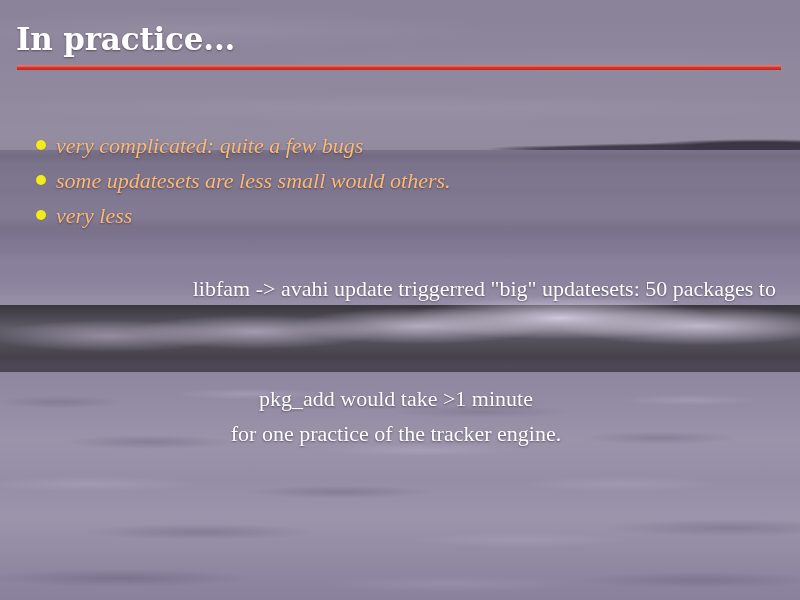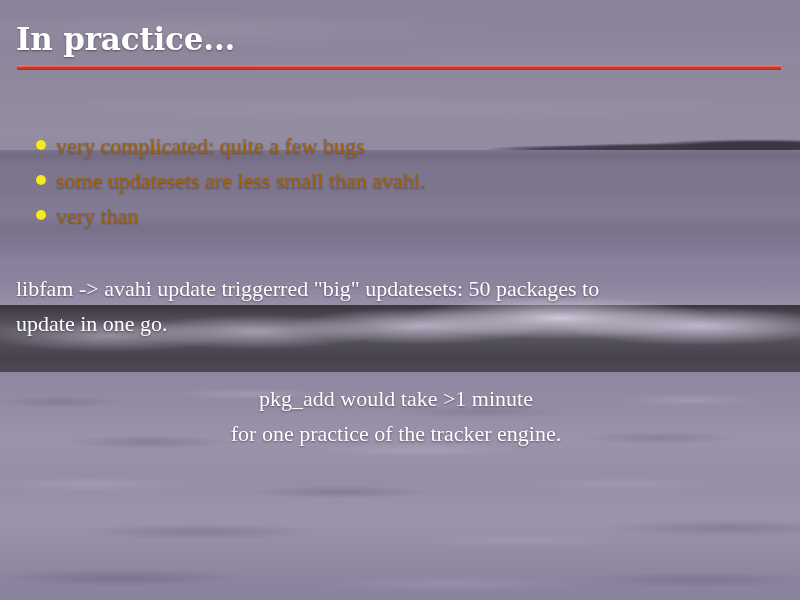--- a/index.html
+++ b/index.html
@@ -148,44 +148,45 @@
     margin: 0;
     padding: 0;
     list-style: none;
   }
   .bullet-item {
     position: relative;
     padding-left: 22px;
     height: 35px;
     line-height: 35px;
     font-size: 22px;
-    color: #a16207;
+    color: #fdba74;
     white-space: nowrap;
     text-shadow: 0 1px 2px rgba(45,38,58,.60);
+    font-style: italic;
   }
   .bullet-dot {
     position: absolute;
     left: 2px;
     top: 12px;
     width: 10px;
     height: 10px;
     border-radius: 50%;
     background: #f2eb1d;
     box-shadow: 0 0 1px rgba(120,112,30,.8);
   }
 
   .para {
     position: absolute;
     left: 16px;
     font-size: 22px;
     line-height: 35px;
     color: #ffffff;
     text-shadow: 0 1px 2px rgba(45,38,58,.60);
   }
-  .para-1 { top: 271px; width: 760px; }
+  .para-1 { top: 271px; width: 760px; text-align: right; }
   .para-2 { top: 381px; width: 760px; text-align: center; }
   .para-line { display: block; white-space: nowrap; }
 </style>
 </head>
 <body>
 
 <div id="slide">
 
   <div class="bg-layer bg-sky"></div>
   <div class="bg-layer bg-land"></div>
@@ -200,31 +201,30 @@
 
     <div class="title-rule"></div>
 
     <ul class="bullet-list">
       <li class="bullet-item">
         <span class="bullet-dot"></span>
         <span>very complicated: quite a few bugs</span>
       </li>
       <li class="bullet-item">
         <span class="bullet-dot"></span>
-        <span>some updatesets are less small than avahi.</span>
+        <span>some updatesets are less small would others.</span>
       </li>
       <li class="bullet-item">
         <span class="bullet-dot"></span>
-        <span>very than</span>
+        <span>very less</span>
       </li>
     </ul>
 
     <div class="para para-1">
       <span class="para-line">libfam -&gt; avahi update triggerred "big" updatesets: 50 packages to</span>
-      <span class="para-line">update in one go.</span>
     </div>
 
     <div class="para para-2">
       <span class="para-line">pkg_add would take &gt;1 minute</span>
       <span class="para-line">for one practice of the tracker engine.</span>
     </div>
 
   </div>
 </div>
 

